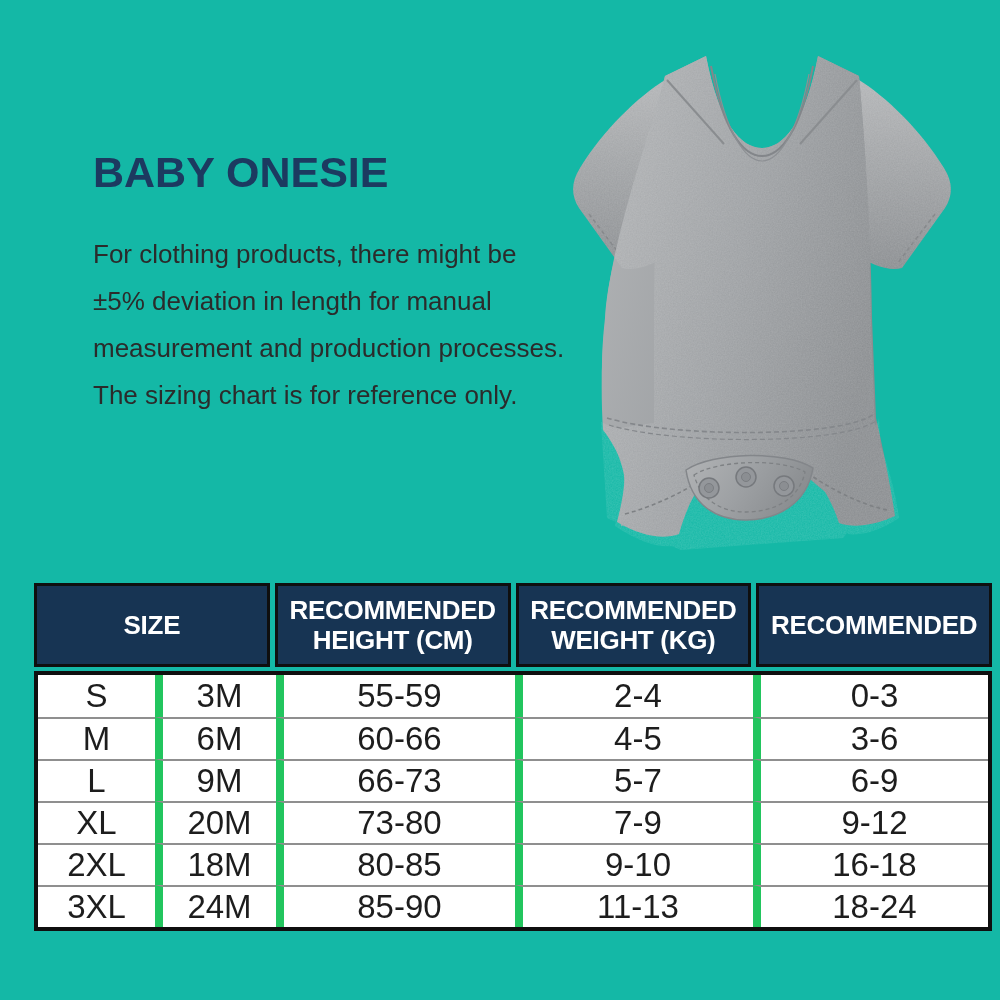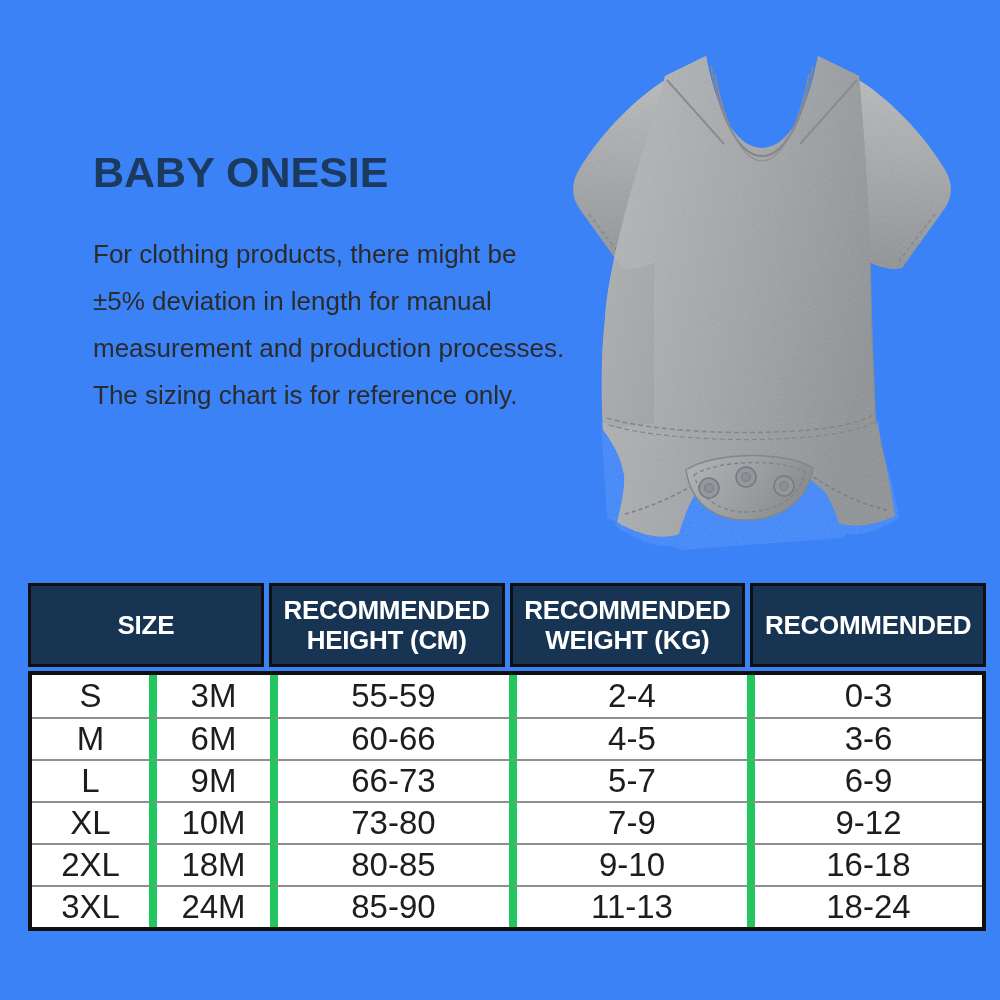--- a/index.html
+++ b/index.html
@@ -1,30 +1,30 @@
 <!DOCTYPE html>
 <html><head>
 <meta charset="utf-8">
 <style>
   html,body{margin:0;padding:0;background:#ffffff;}
   .page{
-    position:relative;width:1000px;height:1000px;background:#3b82f6;overflow:hidden;
+    position:relative;width:1000px;height:1000px;background:#14b8a6;overflow:hidden;
     font-family:"Liberation Sans", sans-serif;
   }
   
   .intro{position:absolute;left:93px;top:148px;width:470px;}
   .intro-title{
     font-size:43px;font-weight:bold;color:#1c3a60;line-height:1.15;letter-spacing:0px;
   }
   .intro-text{margin-top:34px;font-size:26px;line-height:47px;color:#2b2b2b;}
   .intro-text .line{white-space:nowrap;}
   
   .onesie-wrap{position:absolute;left:543px;top:18px;width:438px;height:540px;}
   
-  .size-table{position:absolute;left:28px;top:583px;width:958px;}
+  .size-table{position:absolute;left:34px;top:583px;width:958px;}
   .thead{display:flex;gap:5px;}
   .th{
     flex:1;background:#173453;border:3px solid #0f0f0f;color:#ffffff;height:84px;
     display:flex;flex-direction:column;justify-content:center;align-items:center;
     box-sizing:border-box;font-size:26px;font-weight:bold;line-height:30px;
     letter-spacing:-0.3px;text-align:center;
   }
   .th span{display:block;}
   .tbody{
     margin-top:4px;border:4px solid #0f0f0f;
@@ -182,21 +182,21 @@
       </div>
       <div class="tr">
         <div class="td">L</div>
         <div class="td">9M</div>
         <div class="td">66-73</div>
         <div class="td">5-7</div>
         <div class="td">6-9</div>
       </div>
       <div class="tr">
         <div class="td">XL</div>
-        <div class="td">10M</div>
+        <div class="td">20M</div>
         <div class="td">73-80</div>
         <div class="td">7-9</div>
         <div class="td">9-12</div>
       </div>
       <div class="tr">
         <div class="td">2XL</div>
         <div class="td">18M</div>
         <div class="td">80-85</div>
         <div class="td">9-10</div>
         <div class="td">16-18</div>

